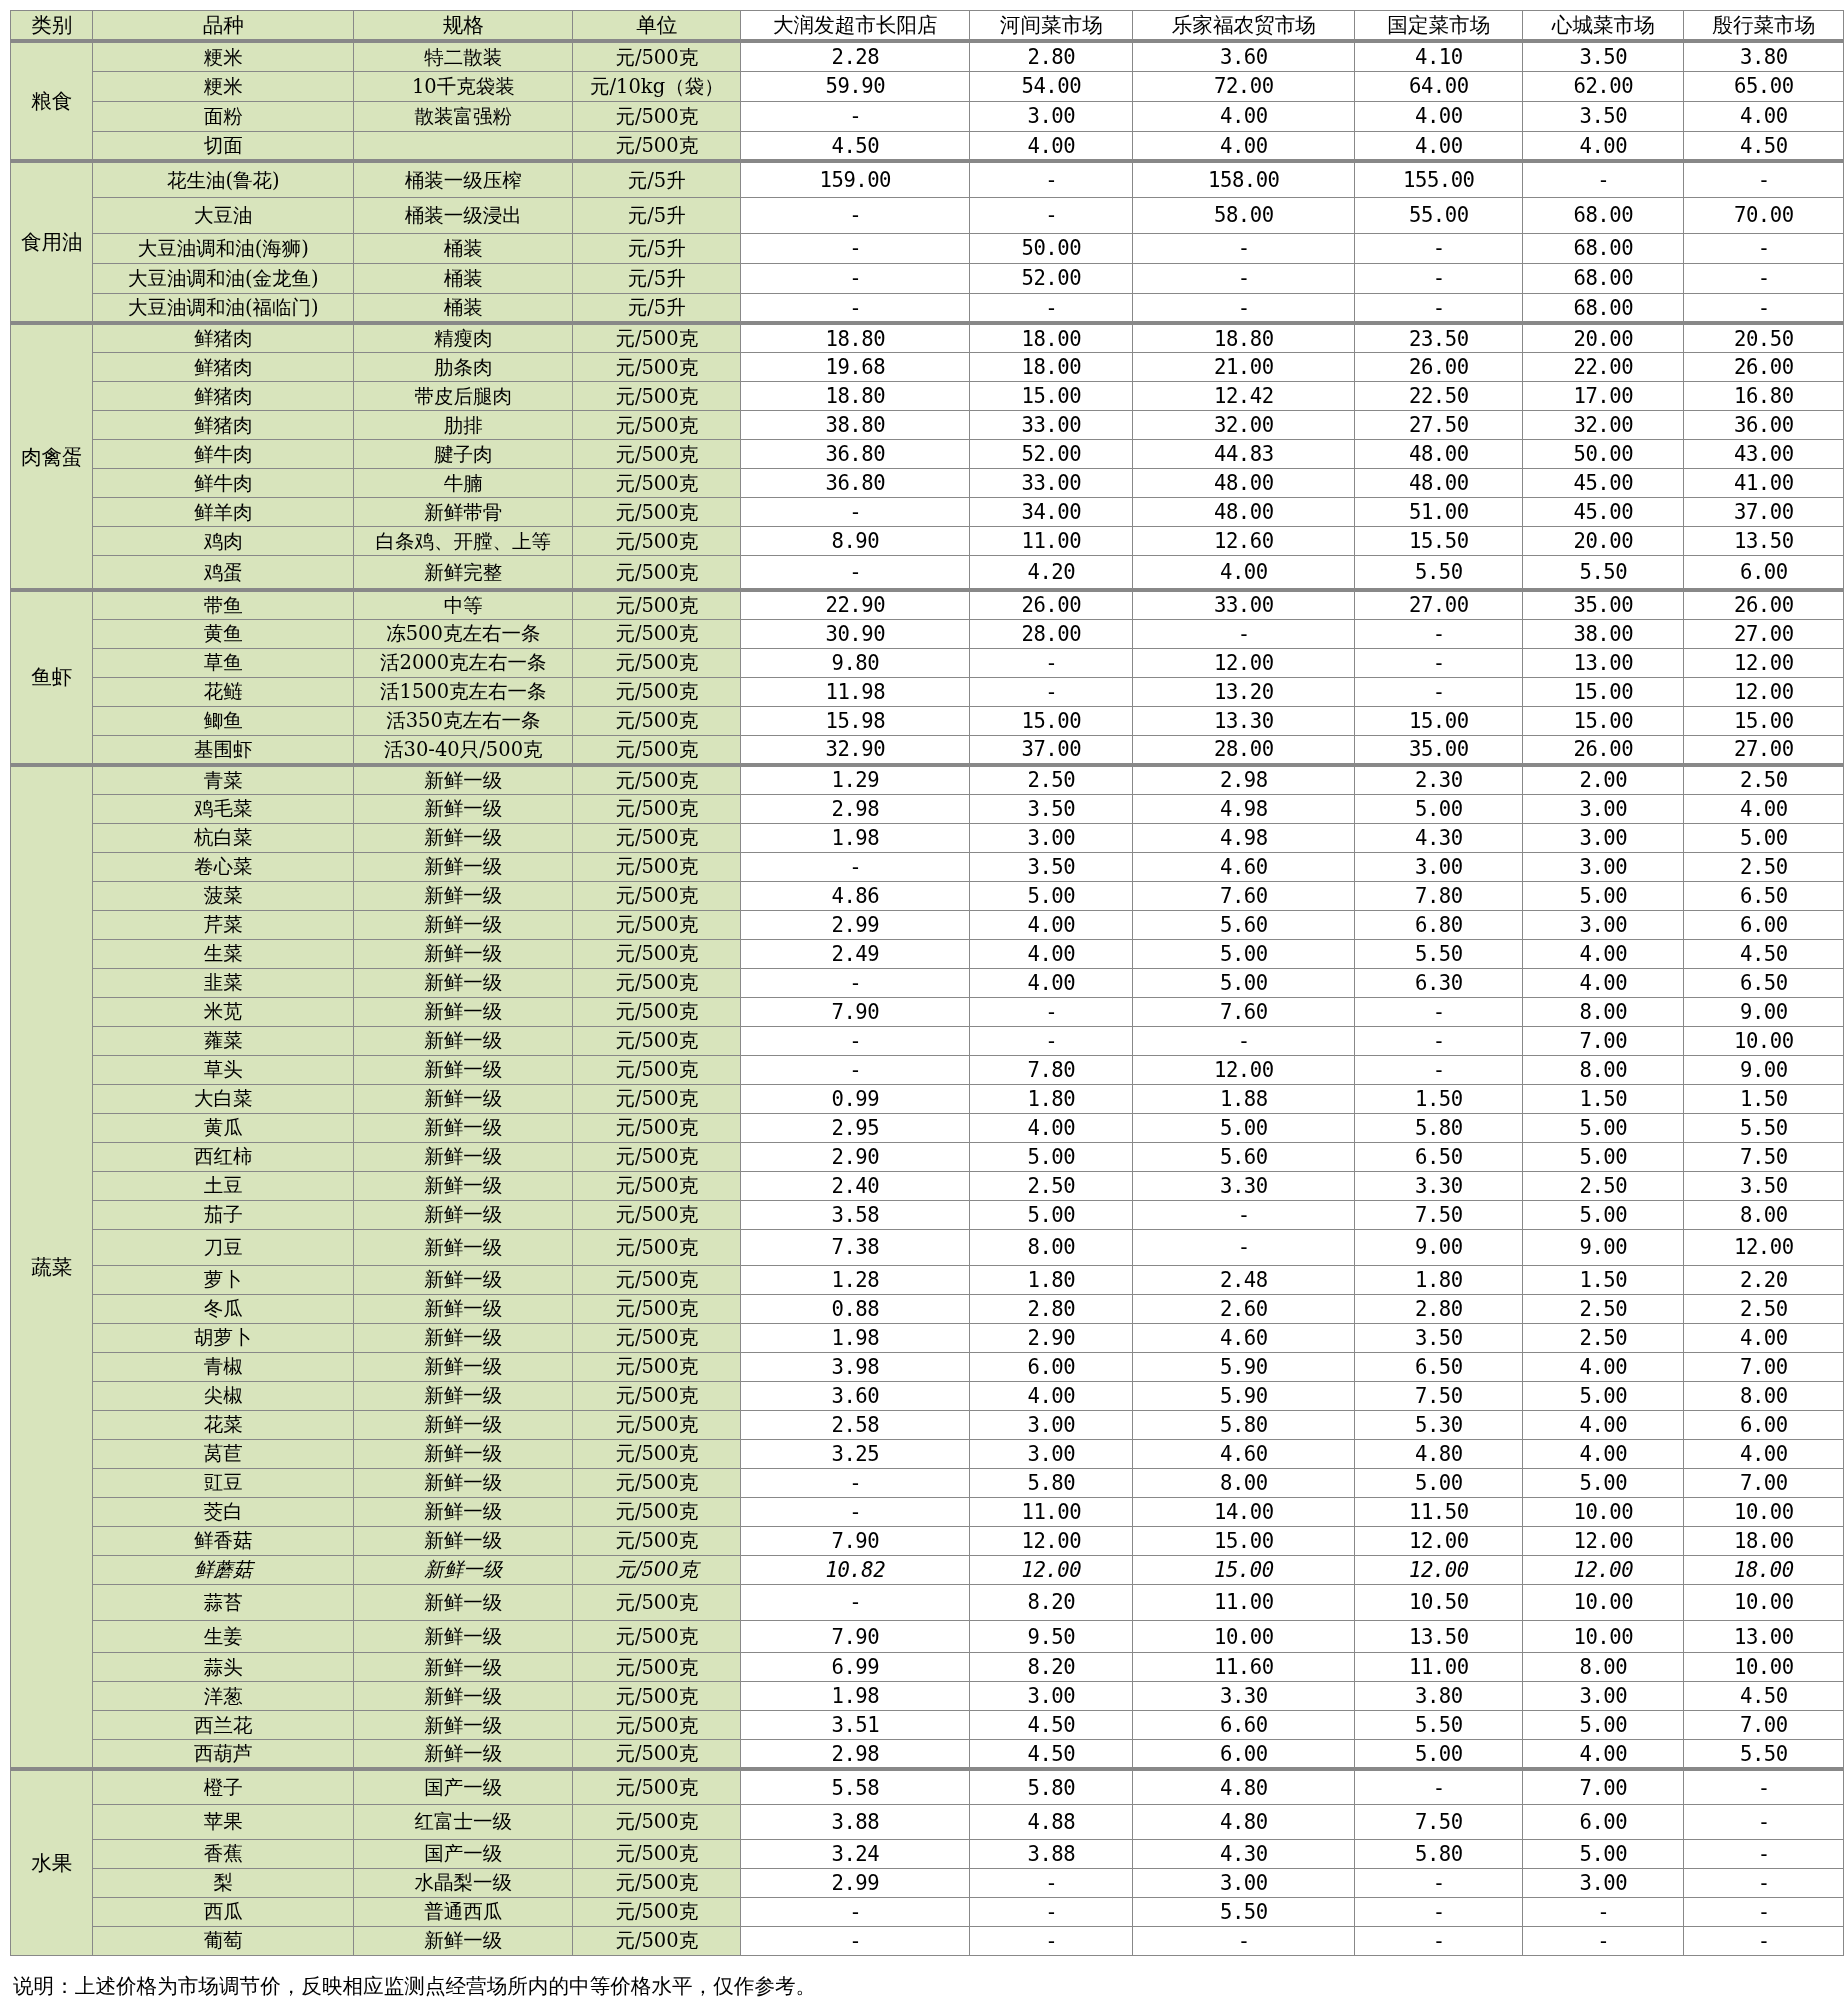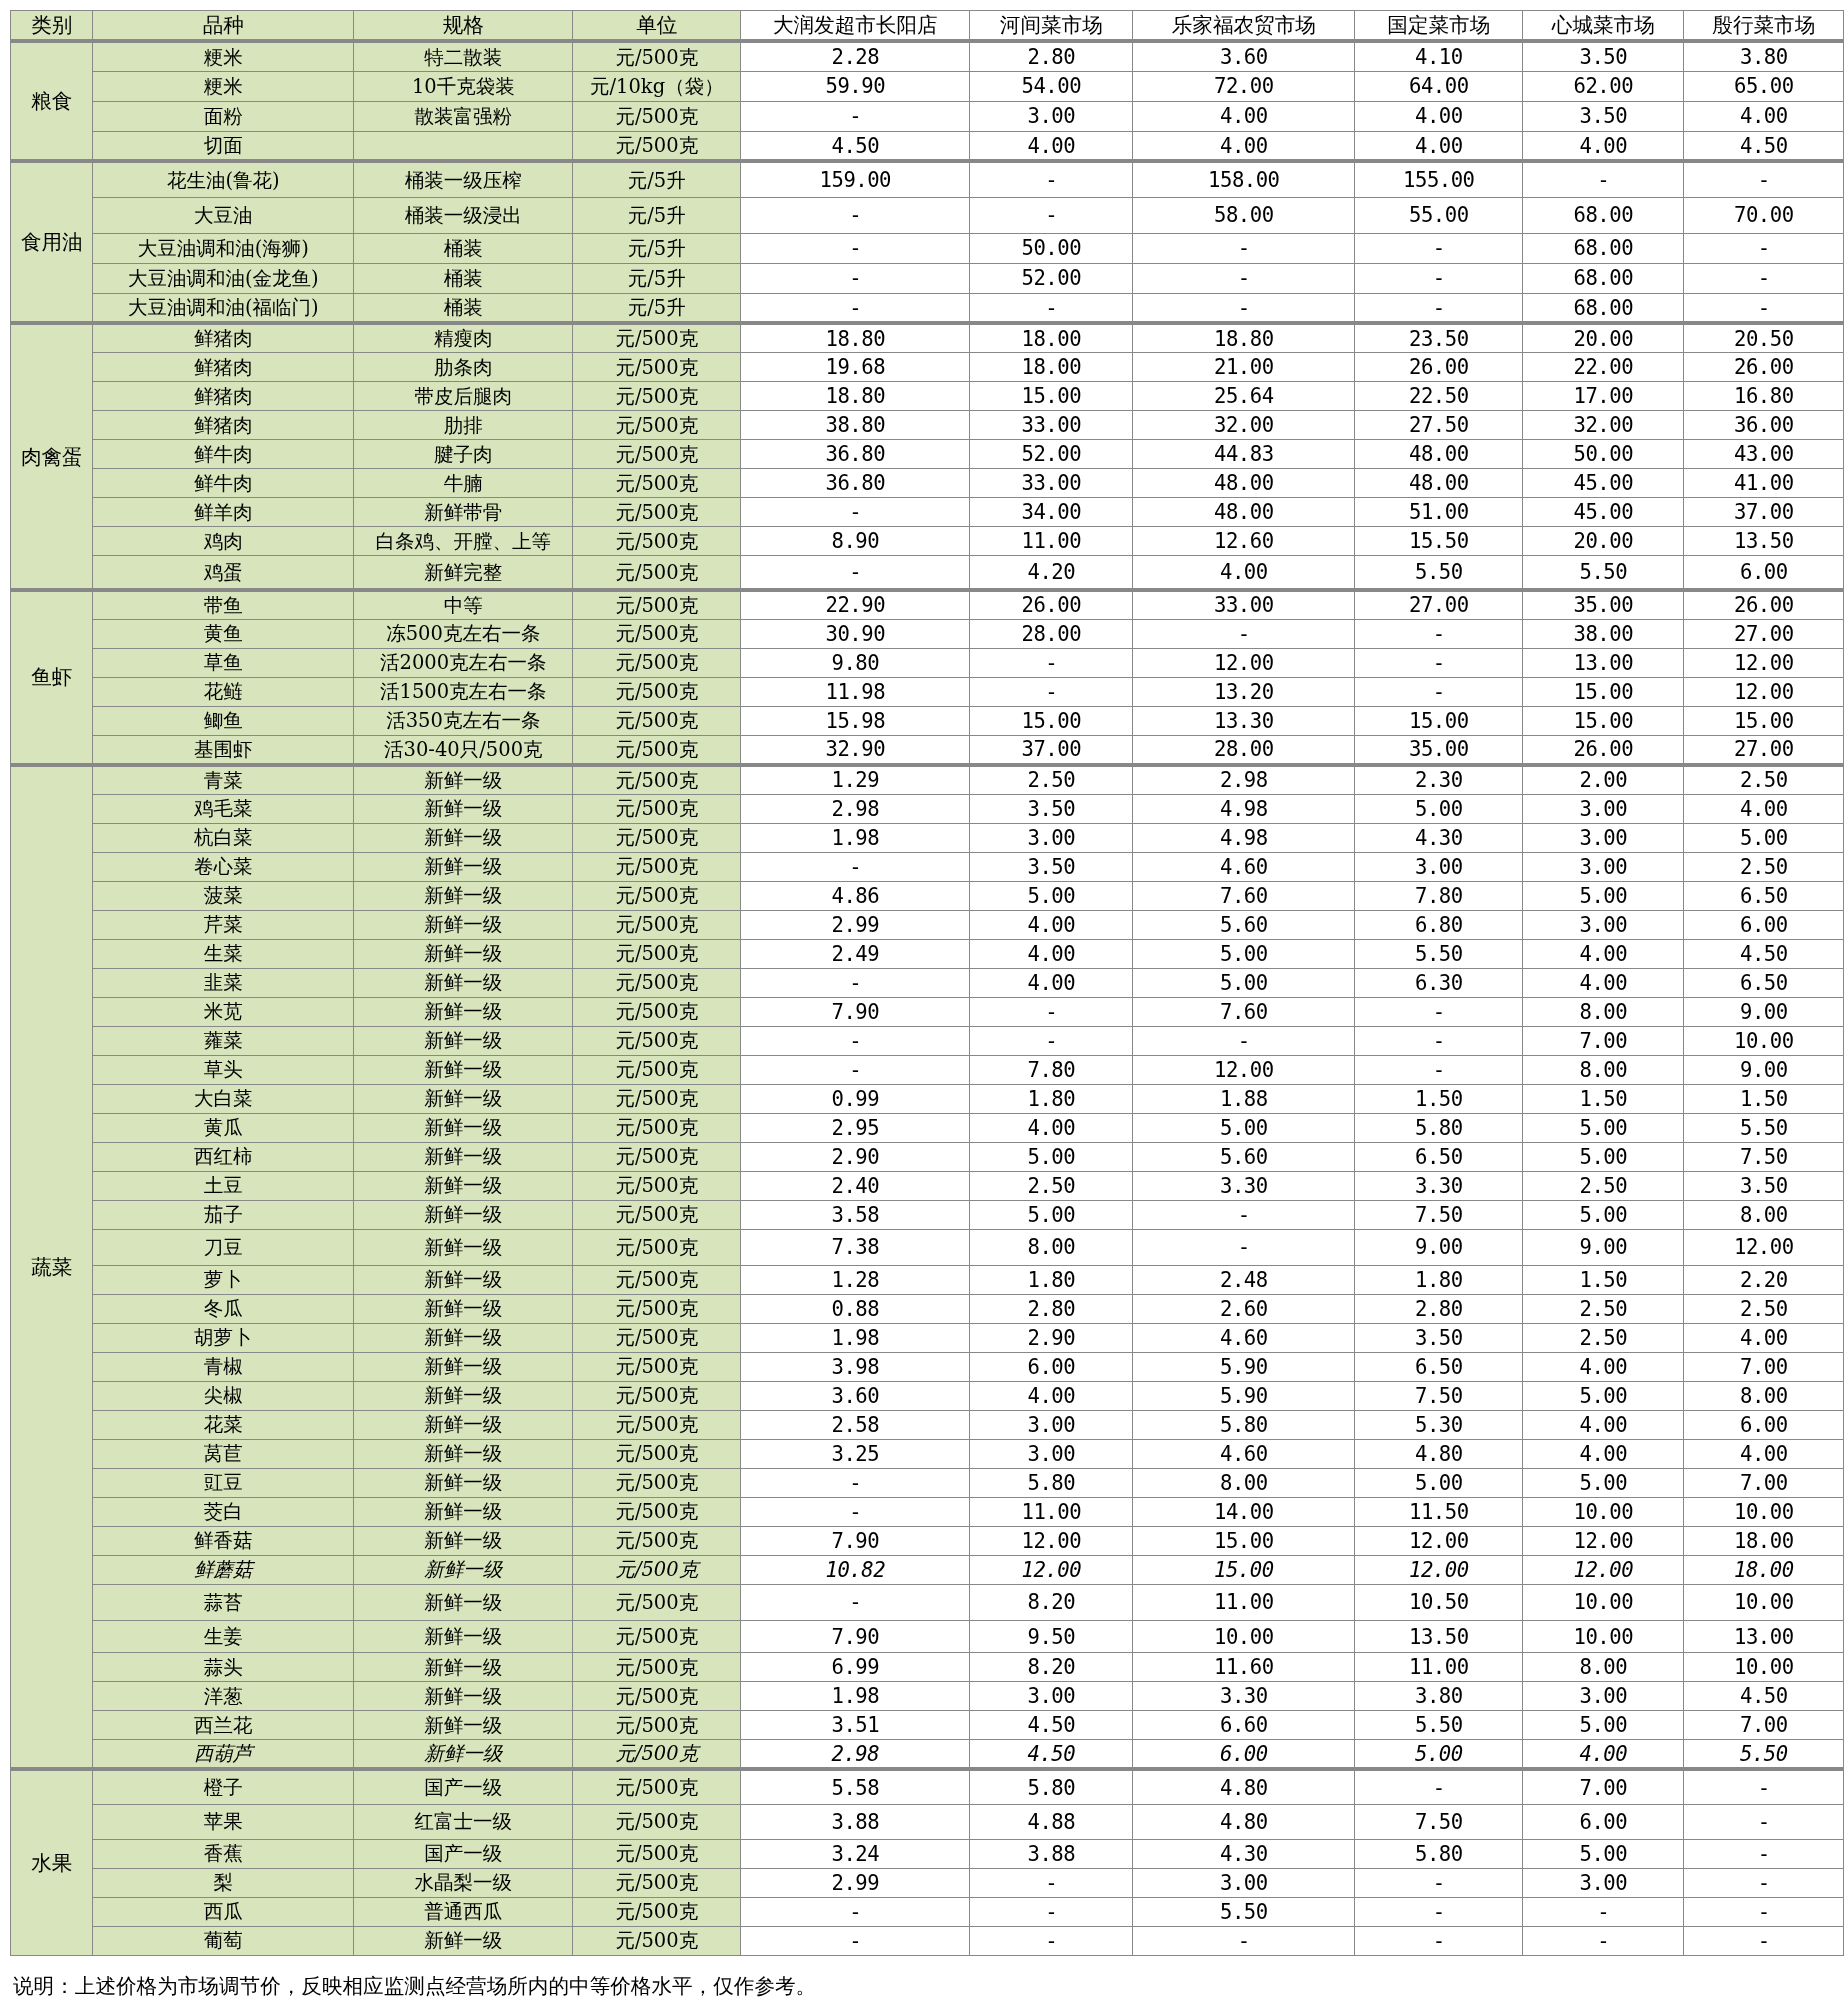--- a/index.html
+++ b/index.html
@@ -172,21 +172,21 @@
           <td class="val">26.00</td>
           <td class="val">22.00</td>
           <td class="val">26.00</td>
         </tr>
         <tr style="height: 29px;">
           <td class="lbl">鲜猪肉</td>
           <td class="lbl">带皮后腿肉</td>
           <td class="lbl">元/500克</td>
           <td class="val">18.80</td>
           <td class="val">15.00</td>
-          <td class="val">25.64</td>
+          <td class="val">12.42</td>
           <td class="val">22.50</td>
           <td class="val">17.00</td>
           <td class="val">16.80</td>
         </tr>
         <tr style="height: 29px;">
           <td class="lbl">鲜猪肉</td>
           <td class="lbl">肋排</td>
           <td class="lbl">元/500克</td>
           <td class="val">38.80</td>
           <td class="val">33.00</td>
@@ -674,21 +674,21 @@
           <td class="lbl">西兰花</td>
           <td class="lbl">新鲜一级</td>
           <td class="lbl">元/500克</td>
           <td class="val">3.51</td>
           <td class="val">4.50</td>
           <td class="val">6.60</td>
           <td class="val">5.50</td>
           <td class="val">5.00</td>
           <td class="val">7.00</td>
         </tr>
-        <tr style="height: 29px; font-style: italic;">
+        <tr style="height: 29px;">
           <td class="lbl">西葫芦</td>
           <td class="lbl">新鲜一级</td>
           <td class="lbl">元/500克</td>
           <td class="val">2.98</td>
           <td class="val">4.50</td>
           <td class="val">6.00</td>
           <td class="val">5.00</td>
           <td class="val">4.00</td>
           <td class="val">5.50</td>
         </tr>

